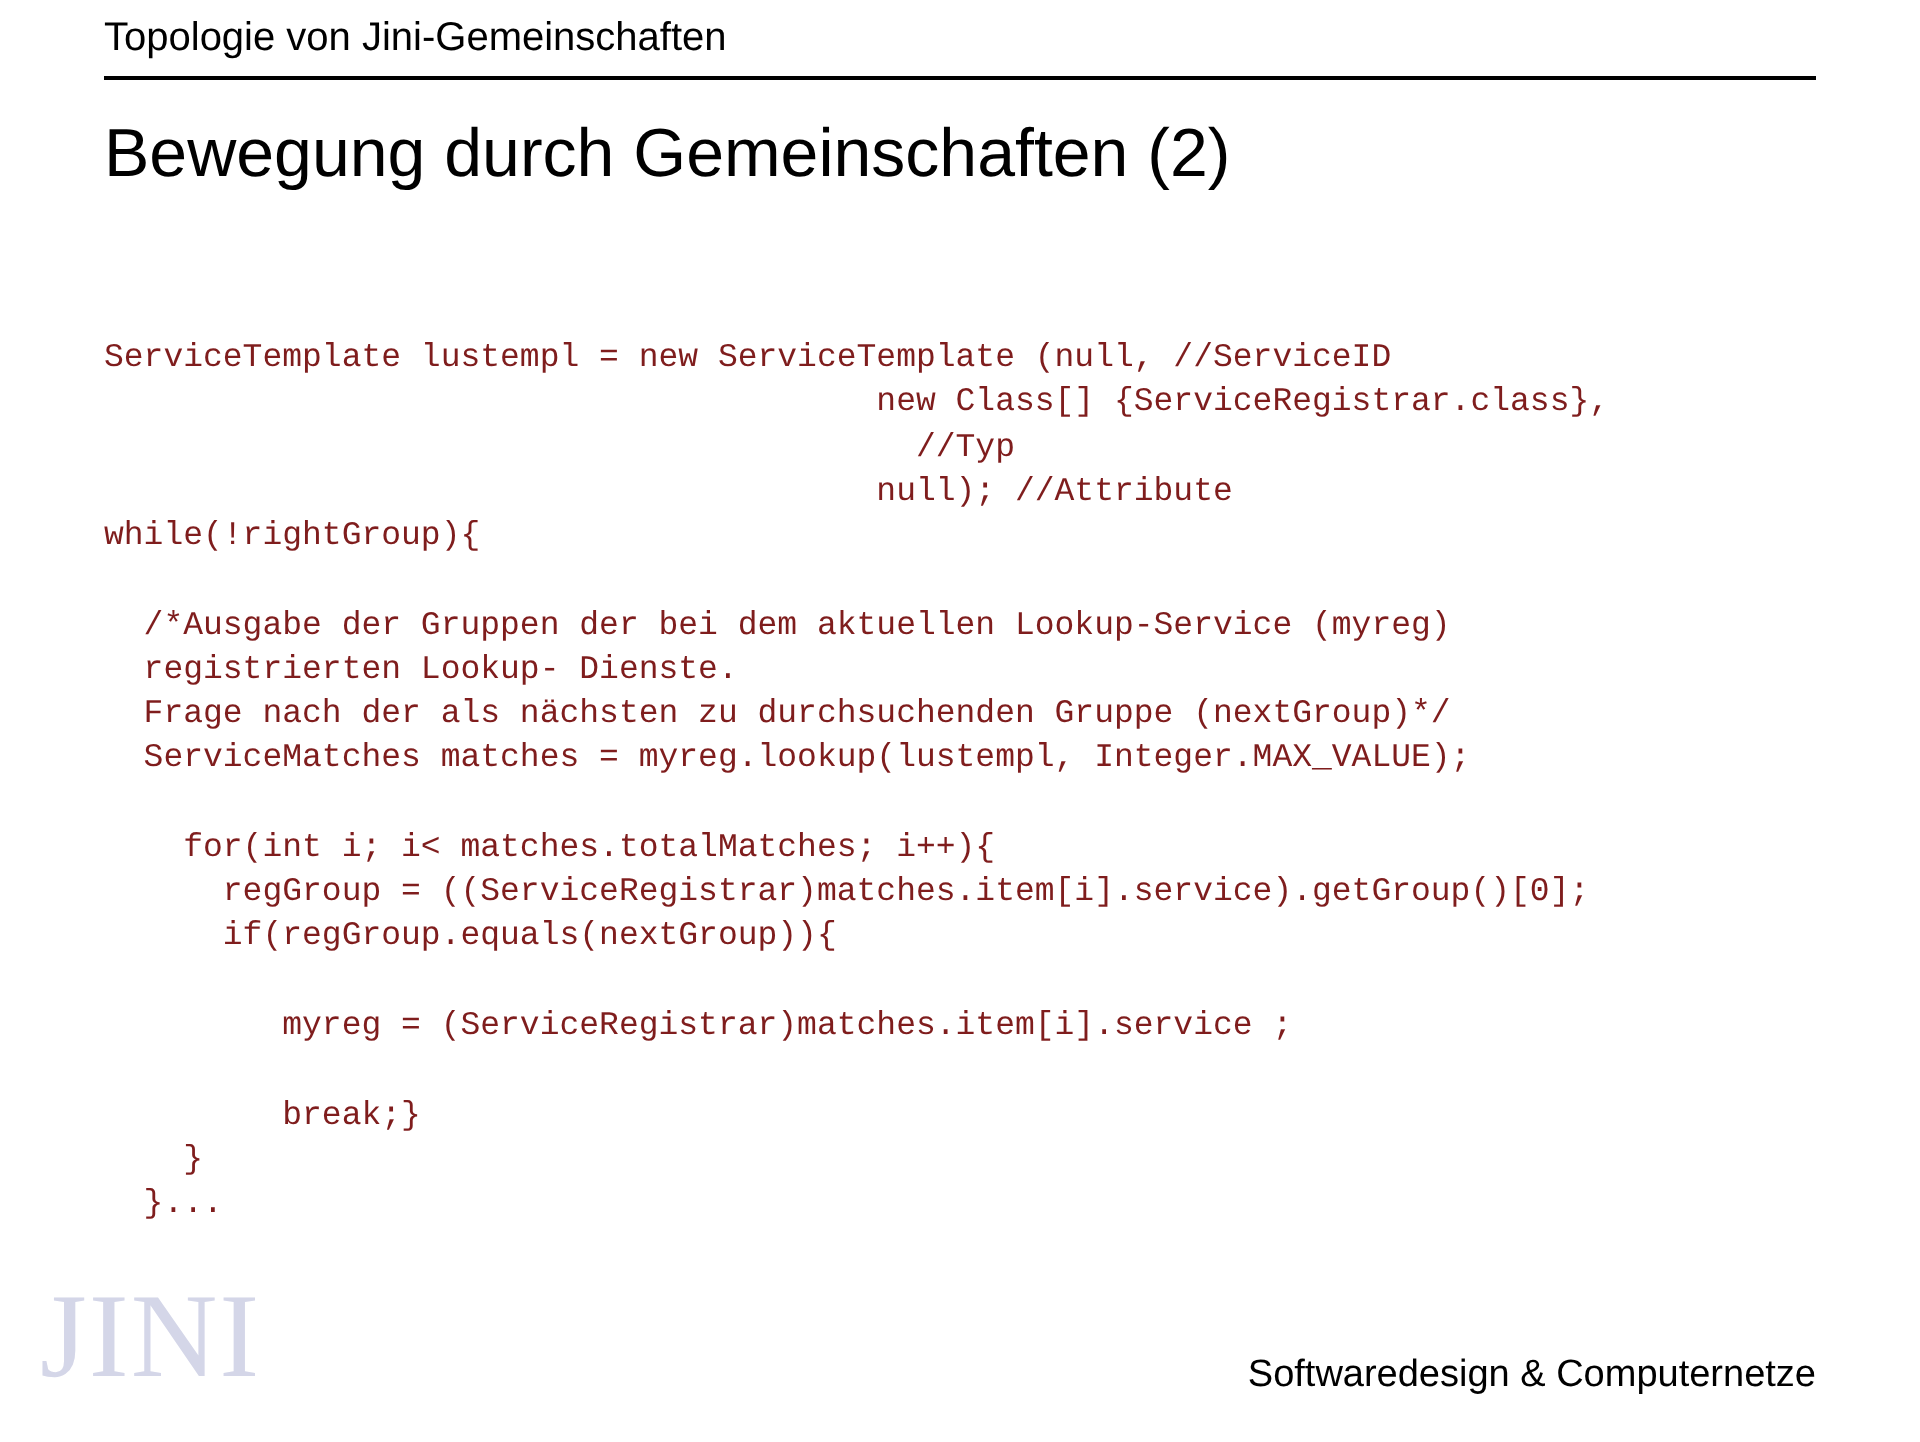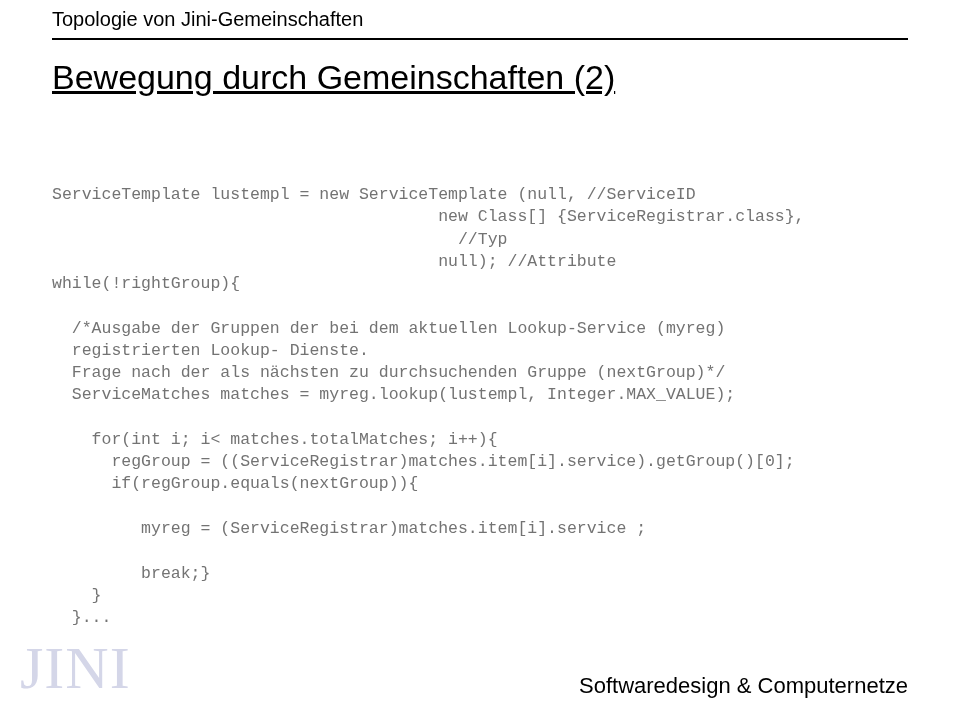--- a/index.html
+++ b/index.html
@@ -32,21 +32,20 @@
     width: 856px;
     height: 0;
     border-top: 2px solid #000;
   }
   .title {
     position: absolute;
     left: 52px;
     top: 58px;
     font-size: 34px;
     color: #000;
-    text-decoration: underline;
   }
   .bullet-row {
     position: absolute;
     left: 64px;
     top: 120px;
     display: flex;
     align-items: flex-start;
     gap: 14px;
   }
   .bullet-glyph {
@@ -67,24 +66,23 @@
     font-size: 26px;
     color: #000;
   }
   .code {
     position: absolute;
     left: 52px;
     top: 168px;
     width: 870px;
     font-family: "Courier New", Courier, monospace;
     font-size: 16.5px;
-    color: #737373;
+    color: #7f1d1d;
     line-height: 1.35;
     white-space: pre;
-    margin-top: 16px;
   }
   .watermark {
     position: absolute;
     left: 20px;
     bottom: 18px;
     font-family: "Times New Roman", Times, serif;
     font-size: 60px;
     font-weight: 400;
     color: #d4d6e8;
     letter-spacing: 1px;
@@ -96,21 +94,21 @@
     left: 76px;
     bottom: 22px;
     font-size: 19px;
     color: #000;
     z-index: 1;
   }
   .footer-right {
     position: absolute;
     right: 52px;
     bottom: 22px;
-    font-size: 22px;
+    font-size: 19px;
     color: #000;
     z-index: 1;
   }
 </style>
 </head>
 <body>
 
 <div class="page">
 
   <div class="header">Topologie von Jini-Gemeinschaften</div>

